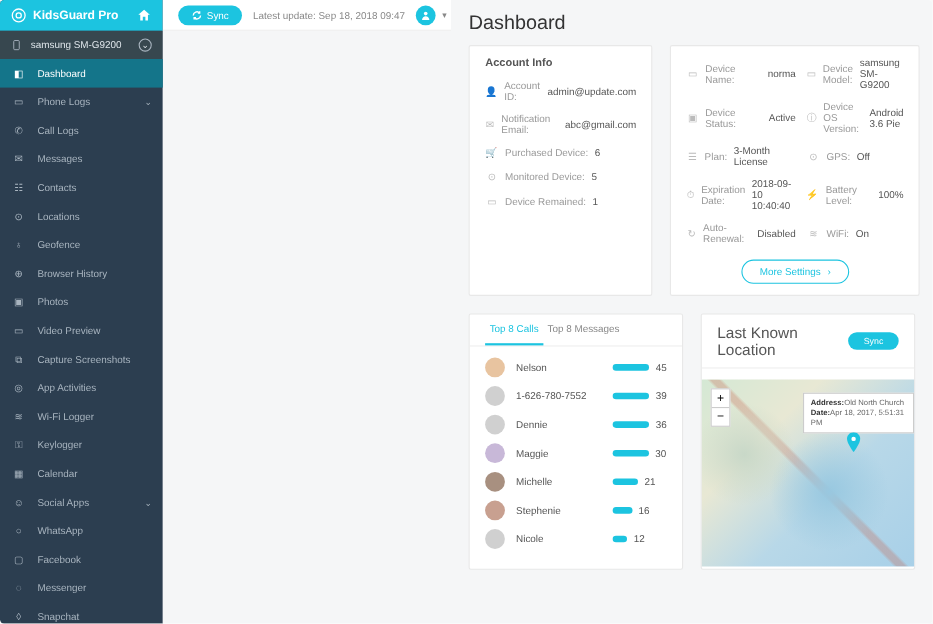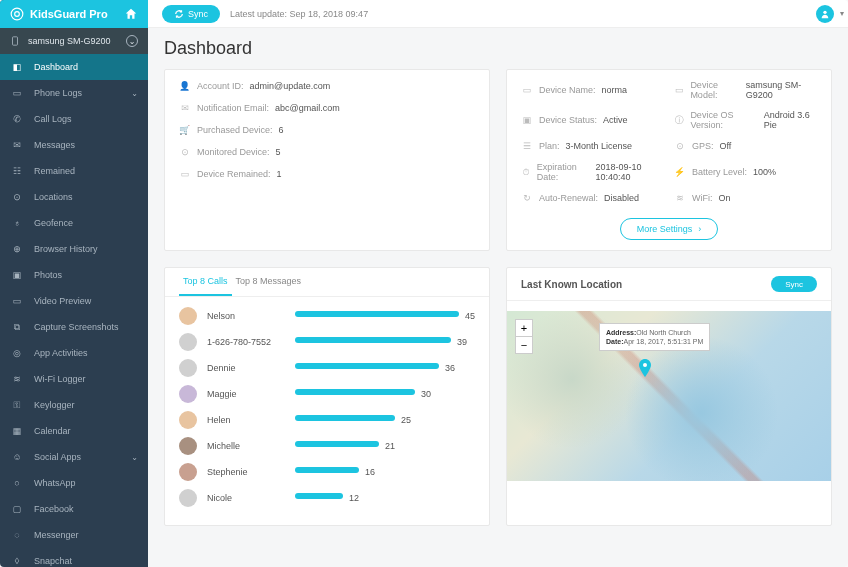--- a/index.html
+++ b/index.html
@@ -11,21 +11,21 @@
 .home-ic{margin-left:auto}
 .device-sel{background:#37474f;color:#dfe6eb;height:26px;display:flex;align-items:center;padding:0 10px;gap:8px;font-size:9px}
 .device-sel .chev{margin-left:auto;border:1px solid #a8b4bf;border-radius:50%;width:12px;height:12px;display:flex;align-items:center;justify-content:center;font-size:8px}
 .nav{flex:1;overflow-y:auto}
 .nav::-webkit-scrollbar{width:4px}
 .nav::-webkit-scrollbar-thumb{background:#455a64}
 .nav-item{height:26px;display:flex;align-items:center;padding:0 10px;gap:10px;font-size:9px;cursor:pointer}
 .nav-item.active{background:#14758a;color:#fff}
 .nav-item .chev{margin-left:auto;font-size:8px}
 .nav-item .ic{width:14px;height:14px;display:flex;align-items:center;justify-content:center;flex-shrink:0}
-.main{flex:1;display:flex;flex-direction:column;background:#f5f6f7;overflow:hidden}
+.main{flex:1;display:flex;flex-direction:row;background:#f5f6f7;overflow:hidden}
 .topbar{height:28px;background:#fff;border-bottom:1px solid #eee;display:flex;align-items:center;padding:0 14px;gap:10px}
 .sync-btn{background:#1cc4e0;color:#fff;border:none;border-radius:10px;height:18px;padding:0 12px;font-size:9px;display:flex;align-items:center;gap:4px}
 .update-txt{color:#888;font-size:9px}
 .user-ic{margin-left:auto;width:18px;height:18px;border-radius:50%;background:#1cc4e0;display:flex;align-items:center;justify-content:center;color:#fff;position:relative}
 .user-ic:after{content:"▾";position:absolute;right:-10px;color:#888;font-size:8px}
 .content{padding:10px 16px;overflow-y:auto;flex:1}
 .page-title{font-size:18px;color:#333;font-weight:normal;margin-bottom:10px}
 .row{display:flex;gap:16px}
 .card{background:#fff;border:1px solid #e8e8e8;border-radius:2px;padding:10px 14px;flex:1}
 .card-title{font-size:10px;color:#555;font-weight:bold;margin-bottom:10px}
@@ -33,26 +33,26 @@
 .info-line .val{color:#555}
 .info-line .ic{width:12px;height:12px;color:#bbb;display:flex;align-items:center;justify-content:center}
 .device-grid{display:grid;grid-template-columns:1fr 1fr;gap:0 10px}
 .more-btn{border:1px solid #1cc4e0;color:#1cc4e0;background:#fff;border-radius:12px;height:22px;padding:0 16px;font-size:9px;display:flex;align-items:center;gap:6px;margin:4px auto 0}
 .tabs{display:flex;border-bottom:1px solid #eee;margin:-10px -14px 10px;padding:0 14px}
 .tab{padding:8px 4px;font-size:9px;color:#888;cursor:pointer;border-bottom:2px solid transparent}
 .tab.active{color:#1cc4e0;border-bottom-color:#1cc4e0}
 .call-row{display:flex;align-items:center;gap:10px;margin-bottom:8px}
 .avatar{width:18px;height:18px;border-radius:50%;background:#ddd;flex-shrink:0;display:flex;align-items:center;justify-content:center;font-size:9px;color:#888}
 .call-name{width:78px;font-size:9px;color:#555}
-.bar-wrap{flex:1;display:flex;align-items:flex-start;gap:6px}
+.bar-wrap{flex:1;display:flex;align-items:center;gap:6px}
 .bar{height:6px;background:#1cc4e0;border-radius:3px}
 .bar-val{font-size:9px;color:#555}
 .sync2{background:#1cc4e0;color:#fff;border:none;border-radius:10px;height:16px;padding:0 14px;font-size:8px;float:right}
 .loc-head{display:flex;justify-content:space-between;align-items:center;margin:-10px -14px 0;padding:8px 14px;border-bottom:1px solid #eee}
-.loc-head h3{font-size:10px;color:#555;font-weight:bold}
+.loc-head h3{font-size:14px;color:#555;font-weight:normal}
 .map{height:170px;background:linear-gradient(135deg,#d4e8d4 0%,#e8e8d4 30%,#b8d8e8 60%,#a8d0e8 100%);position:relative;margin:10px -14px -10px;overflow:hidden}
 .map:before{content:"";position:absolute;inset:0;background:
   radial-gradient(circle at 20% 40%,#c8d8c8 0%,transparent 25%),
   radial-gradient(circle at 60% 60%,#98c8e0 0%,transparent 35%),
   linear-gradient(45deg,transparent 48%,rgba(200,100,80,.3) 49%,rgba(200,100,80,.3) 51%,transparent 52%);
 }
 .zoom{position:absolute;top:8px;left:8px;background:#fff;border:1px solid #ccc;width:18px;font-size:11px;text-align:center;line-height:16px}
 .zoom div{border-bottom:1px solid #ccc;cursor:pointer}
 .zoom div:last-child{border:none}
 .tooltip{position:absolute;top:12px;left:92px;background:#fff;border:1px solid #ccc;padding:4px 6px;font-size:7px;color:#666;line-height:1.3}
@@ -95,21 +95,21 @@
         <div class="nav-item">
           <span class="ic">✆</span>
           <span>Call Logs</span>
         </div>
         <div class="nav-item">
           <span class="ic">✉</span>
           <span>Messages</span>
         </div>
         <div class="nav-item">
           <span class="ic">☷</span>
-          <span>Remained</span>
+          <span>Contacts</span>
         </div>
         <div class="nav-item">
           <span class="ic">⊙</span>
           <span>Locations</span>
         </div>
         <div class="nav-item">
           <span class="ic">♁</span>
           <span>Geofence</span>
         </div>
         <div class="nav-item">
@@ -184,20 +184,21 @@
             <path d="M4 22c0-5 4-8 8-8s8 3 8 8z"></path>
           </svg>
       </div>
     </div>
 
     <div class="content">
       <h1 class="page-title">Dashboard</h1>
 
       <div class="row">
         <div class="card">
+          <div class="card-title">Account Info</div>
           <div id="acct-rows">
               <div class="info-line">
                 <span class="ic">👤</span>
                 <span>Account ID:</span> 
                 <span class="val">admin@update.com</span>
               </div>
               <div class="info-line">
                 <span class="ic">✉</span>
                 <span>Notification Email:</span> 
                 <span class="val">abc@gmail.com</span>
@@ -309,28 +310,20 @@
                   <div class="bar" style="width:80%"></div>
                   <span class="bar-val">36</span>
                 </div>
               </div>
               <div class="call-row">
                 <div class="avatar" style="background:#c8b8d8"></div>
                 <div class="call-name">Maggie</div>
                 <div class="bar-wrap">
                   <div class="bar" style="width:66.66666666666666%"></div>
                   <span class="bar-val">30</span>
-                </div>
-              </div>
-              <div class="call-row">
-                <div class="avatar" style="background:#e8c4a0"></div>
-                <div class="call-name">Helen</div>
-                <div class="bar-wrap">
-                  <div class="bar" style="width:55.55555555555556%"></div>
-                  <span class="bar-val">25</span>
                 </div>
               </div>
               <div class="call-row">
                 <div class="avatar" style="background:#a89080"></div>
                 <div class="call-name">Michelle</div>
                 <div class="bar-wrap">
                   <div class="bar" style="width:46.666666666666664%"></div>
                   <span class="bar-val">21</span>
                 </div>
               </div>

